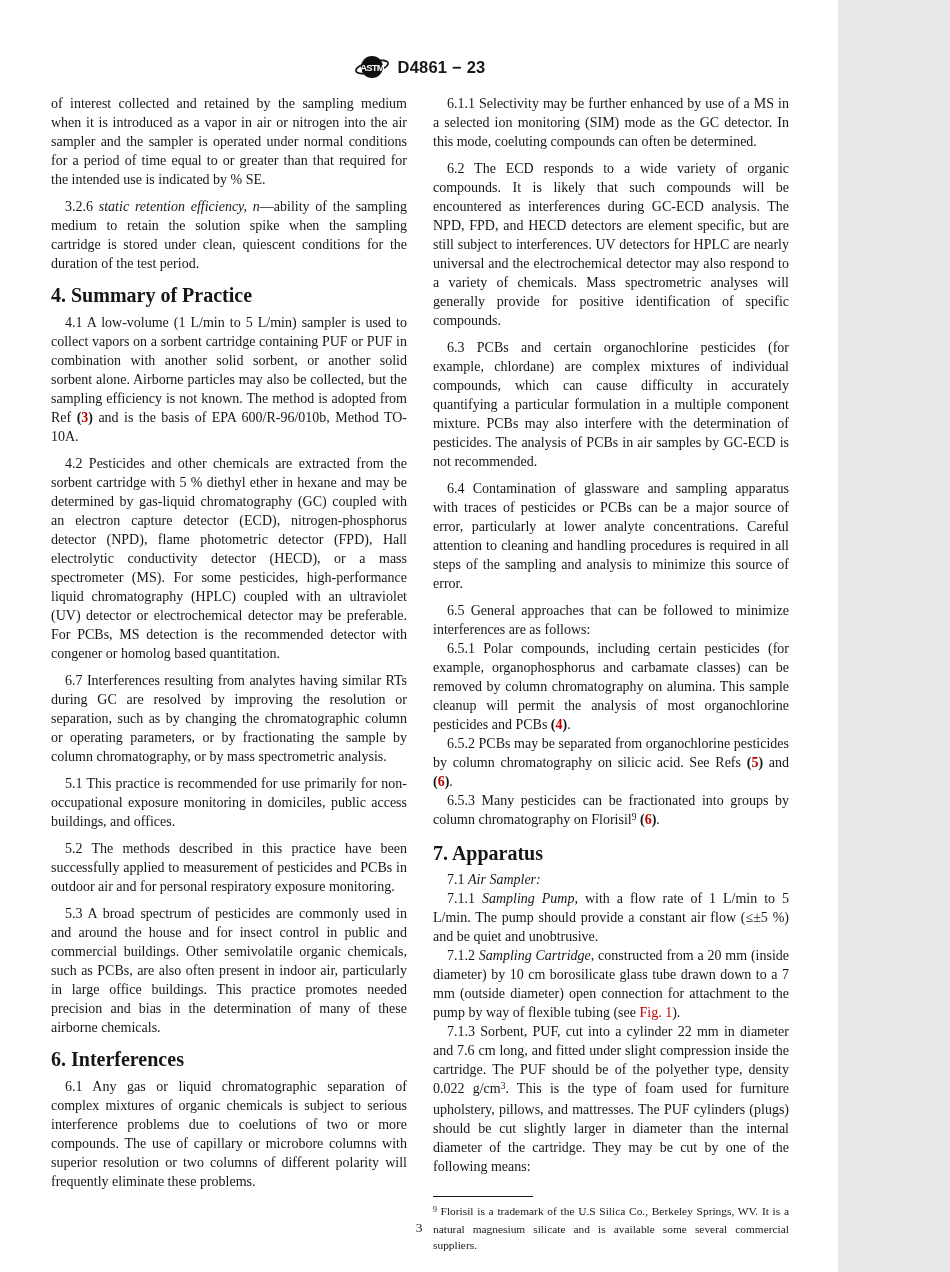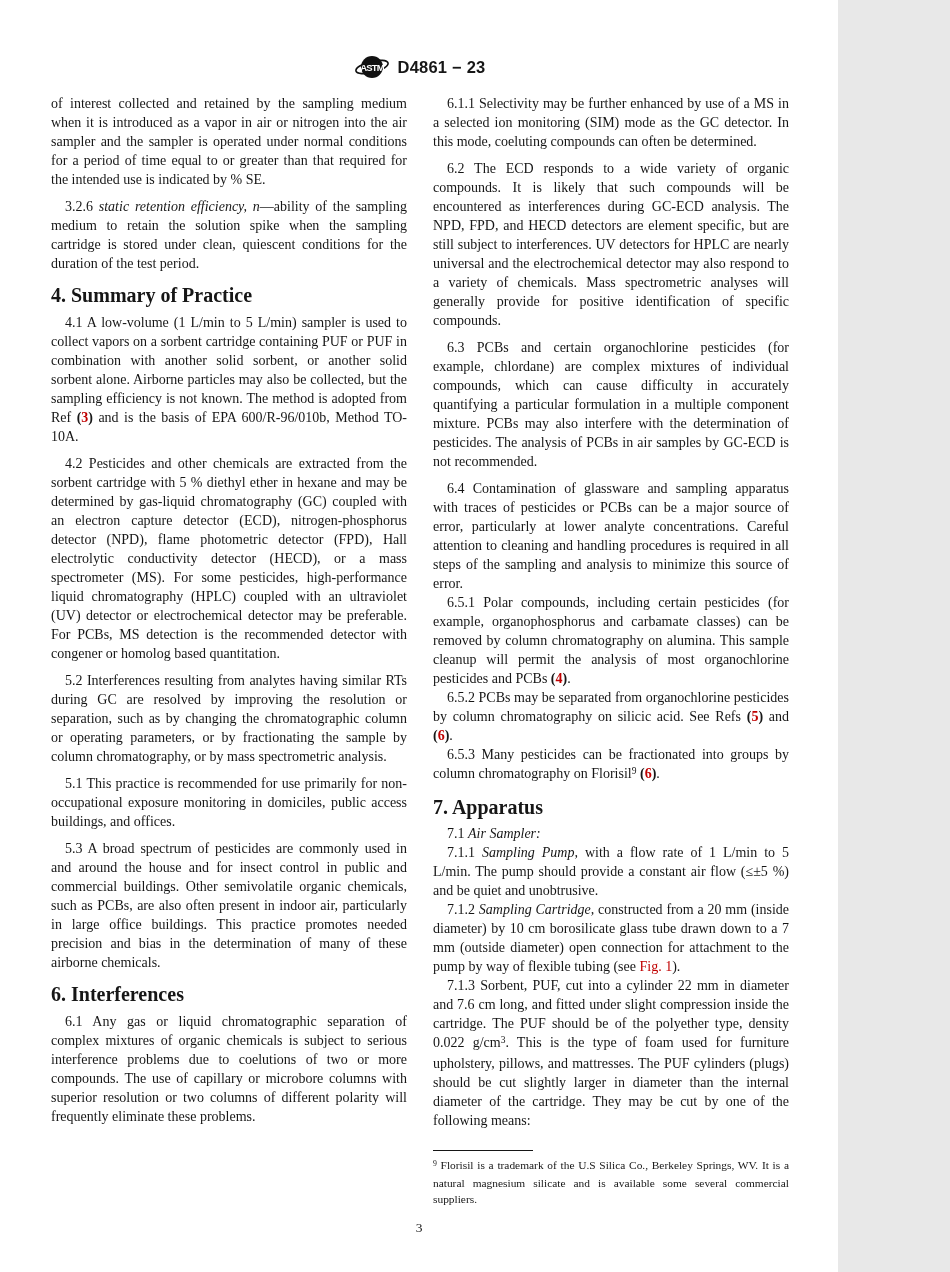--- a/index.html
+++ b/index.html
@@ -71,32 +71,34 @@
     <span class="code">D4861 − 23</span>
   </div>
 
   <div class="cols">
     <div class="col" id="col-left">
         <p class="para level2 cont"><span>of interest collected and retained by the sampling medium when it is introduced as a vapor in air or nitrogen into the air sampler and the sampler is operated under normal conditions for a period of time equal to or greater than that required for the intended use is indicated by % SE.</span></p>
         <p class="para level2"><span>3.2.6 </span><span class="s-i">static retention efficiency, n</span><span>—ability of the sampling medium to retain the solution spike when the sampling cartridge is stored under clean, quiescent conditions for the duration of the test period.</span></p>
         <h3 class="sec-heading">4. Summary of Practice</h3>
         <p class="para level2"><span>4.1 A low-volume (1 L/min to 5 L/min) sampler is used to collect vapors on a sorbent cartridge containing PUF or PUF in combination with another solid sorbent, or another solid sorbent alone. Airborne particles may also be collected, but the sampling efficiency is not known. The method is adopted from Ref </span><span class="s-b">(</span><span class="s-ref">3</span><span class="s-b">)</span><span> and is the basis of EPA 600/R-96/010b, Method TO-10A.</span></p>
         <p class="para level2"><span>4.2 Pesticides and other chemicals are extracted from the sorbent cartridge with 5 % diethyl ether in hexane and may be determined by gas-liquid chromatography (GC) coupled with an electron capture detector (ECD), nitrogen-phosphorus detector (NPD), flame photometric detector (FPD), Hall electrolytic conductivity detector (HECD), or a mass spectrometer (MS). For some pesticides, high-performance liquid chromatography (HPLC) coupled with an ultraviolet (UV) detector or electrochemical detector may be preferable. For PCBs, MS detection is the recommended detector with congener or homolog based quantitation.</span></p>
-        <p class="para level2"><span>5.2 Interferences resulting from analytes having similar RTs during GC are resolved by improving the resolution or separation, such as by changing the chromatographic column or operating parameters, or by fractionating the sample by column chromatography, or by mass spectrometric analysis.</span></p>
+        <p class="para level2"><span>6.7 Interferences resulting from analytes having similar RTs during GC are resolved by improving the resolution or separation, such as by changing the chromatographic column or operating parameters, or by fractionating the sample by column chromatography, or by mass spectrometric analysis.</span></p>
         <p class="para level2"><span>5.1 This practice is recommended for use primarily for non-occupational exposure monitoring in domiciles, public access buildings, and offices.</span></p>
+        <p class="para level2"><span>5.2 The methods described in this practice have been successfully applied to measurement of pesticides and PCBs in outdoor air and for personal respiratory exposure monitoring.</span></p>
         <p class="para level2"><span>5.3 A broad spectrum of pesticides are commonly used in and around the house and for insect control in public and commercial buildings. Other semivolatile organic chemicals, such as PCBs, are also often present in indoor air, particularly in large office buildings. This practice promotes needed precision and bias in the determination of many of these airborne chemicals.</span></p>
         <h3 class="sec-heading">6. Interferences</h3>
         <p class="para level2"><span>6.1 Any gas or liquid chromatographic separation of complex mixtures of organic chemicals is subject to serious interference problems due to coelutions of two or more compounds. The use of capillary or microbore columns with superior resolution or two columns of different polarity will frequently eliminate these problems.</span></p>
       </div>
     <div class="col" id="col-right">
 
     <p class="para level3"><span>6.1.1 Selectivity may be further enhanced by use of a MS in a selected ion monitoring (SIM) mode as the GC detector. In this mode, coeluting compounds can often be determined.</span></p>
         <p class="para level2"><span>6.2 The ECD responds to a wide variety of organic compounds. It is likely that such compounds will be encountered as interferences during GC-ECD analysis. The NPD, FPD, and HECD detectors are element specific, but are still subject to interferences. UV detectors for HPLC are nearly universal and the electrochemical detector may also respond to a variety of chemicals. Mass spectrometric analyses will generally provide for positive identification of specific compounds.</span></p>
         <p class="para level2"><span>6.3 PCBs and certain organochlorine pesticides (for example, chlordane) are complex mixtures of individual compounds, which can cause difficulty in accurately quantifying a particular formulation in a multiple component mixture. PCBs may also interfere with the determination of pesticides. The analysis of PCBs in air samples by GC-ECD is not recommended.</span></p>
         <p class="para level2"><span>6.4 Contamination of glassware and sampling apparatus with traces of pesticides or PCBs can be a major source of error, particularly at lower analyte concentrations. Careful attention to cleaning and handling procedures is required in all steps of the sampling and analysis to minimize this source of error.</span></p>
+        <p class="para level2"><span>6.5 General approaches that can be followed to minimize interferences are as follows:</span></p>
         <p class="para level3"><span>6.5.1 Polar compounds, including certain pesticides (for example, organophosphorus and carbamate classes) can be removed by column chromatography on alumina. This sample cleanup will permit the analysis of most organochlorine pesticides and PCBs </span><span class="s-b">(</span><span class="s-ref">4</span><span class="s-b">)</span><span>.</span></p>
         <p class="para level3"><span>6.5.2 PCBs may be separated from organochlorine pesticides by column chromatography on silicic acid. See Refs </span><span class="s-b">(</span><span class="s-ref">5</span><span class="s-b">)</span><span> and </span><span class="s-b">(</span><span class="s-ref">6</span><span class="s-b">)</span><span>.</span></p>
         <p class="para level3"><span>6.5.3 Many pesticides can be fractionated into groups by column chromatography on Florisil</span><span class="s-sup">9</span><span> </span><span class="s-b">(</span><span class="s-ref">6</span><span class="s-b">)</span><span>.</span></p>
         <h3 class="sec-heading">7. Apparatus</h3>
         <p class="para level3"><span>7.1 </span><span class="s-i">Air Sampler:</span></p>
         <p class="para level3"><span>7.1.1 </span><span class="s-i">Sampling Pump,</span><span> with a flow rate of 1 L/min to 5 L/min. The pump should provide a constant air flow (≤±5 %) and be quiet and unobtrusive.</span></p>
         <p class="para level3"><span>7.1.2 </span><span class="s-i">Sampling Cartridge,</span><span> constructed from a 20 mm (inside diameter) by 10 cm borosilicate glass tube drawn down to a 7 mm (outside diameter) open connection for attachment to the pump by way of flexible tubing (see </span><span class="s-ref fig">Fig. 1</span><span>).</span></p>
         <p class="para level3"><span>7.1.3 Sorbent, PUF, cut into a cylinder 22 mm in diameter and 7.6 cm long, and fitted under slight compression inside the cartridge. The PUF should be of the polyether type, density 0.022 g/cm</span><span class="s-sup">3</span><span>. This is the type of foam used for furniture upholstery, pillows, and mattresses. The PUF cylinders (plugs) should be cut slightly larger in diameter than the internal diameter of the cartridge. They may be cut by one of the following means:</span></p>
         <div class="footnote"><hr class="footnote-rule"><span class="s-sup">9</span><span> Florisil is a trademark of the U.S Silica Co., Berkeley Springs, WV. It is a natural magnesium silicate and is available some several commercial suppliers.</span></div>
       </div>

